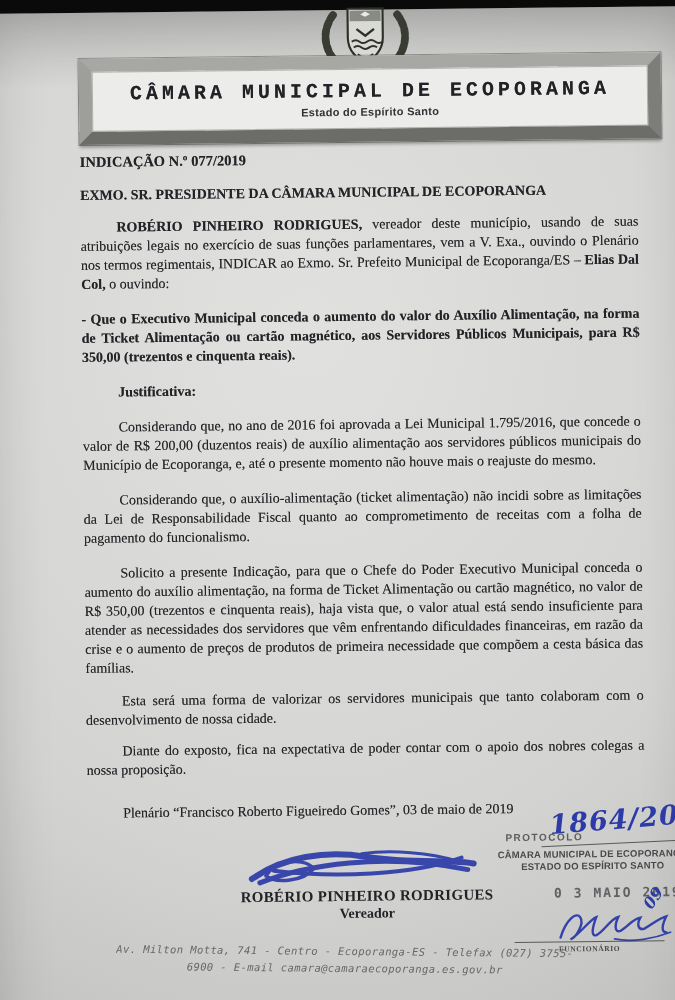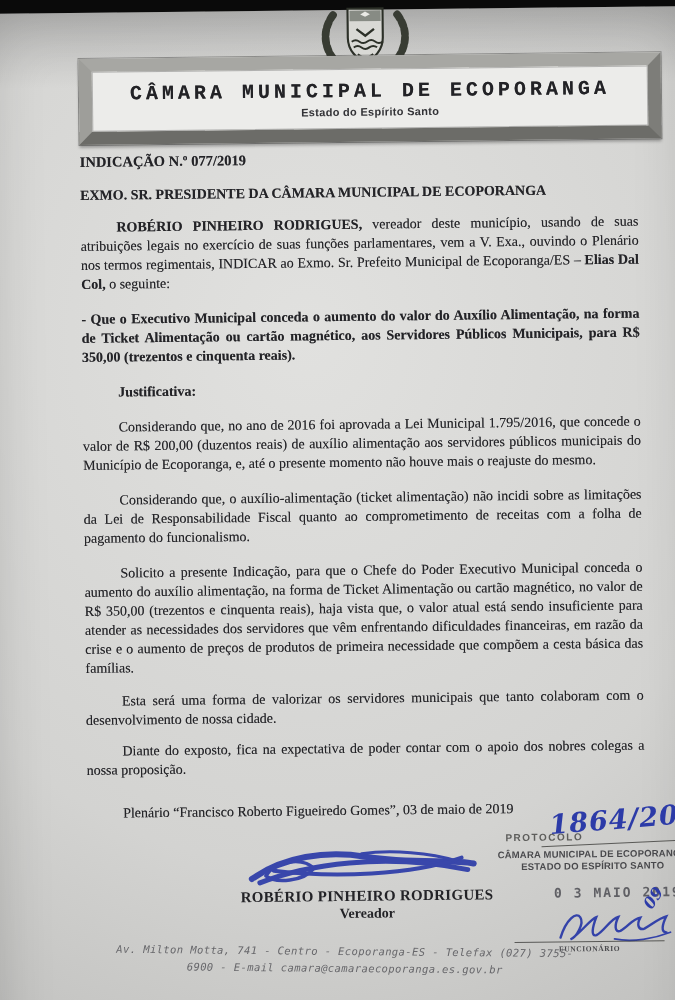--- a/index.html
+++ b/index.html
@@ -135,21 +135,21 @@
     <div class="plaque-inner">
       <div class="plaque-title">CÂMARA MUNICIPAL DE ECOPORANGA</div>
       <div class="plaque-subtitle">Estado do Espírito Santo</div>
     </div>
   </div>
 
   <div class="content">
     <div class="doc-number">INDICAÇÃO N.º 077/2019</div>
     <div class="addressee">EXMO. SR. PRESIDENTE DA CÂMARA MUNICIPAL DE ECOPORANGA</div>
 
-    <p class="body-par"><span class="bold">ROBÉRIO PINHEIRO RODRIGUES,</span><span> vereador deste município, usando de suas atribuições legais no exercício de suas funções parlamentares, vem a V. Exa., ouvindo o Plenário nos termos regimentais, INDICAR ao Exmo. Sr. Prefeito Municipal de Ecoporanga/ES – </span><span class="bold">Elias Dal Col,</span><span> o seguinte:</span></p>
+    <p class="body-par"><span class="bold">ROBÉRIO PINHEIRO RODRIGUES,</span><span> vereador deste município, usando de suas atribuições legais no exercício de suas funções parlamentares, vem a V. Exa., ouvindo o Plenário nos termos regimentais, INDICAR ao Exmo. Sr. Prefeito Municipal de Ecoporanga/ES – </span><span class="bold">Elias Dal Col,</span><span> o ouvindo:</span></p>
 
     <p class="body-par no-indent request">- Que o Executivo Municipal conceda o aumento do valor do Auxílio Alimentação, na forma de Ticket Alimentação ou cartão magnético, aos Servidores Públicos Municipais, para R$ 350,00 (trezentos e cinquenta reais).</p>
 
     <p class="body-par justification">Justificativa:</p>
 
     <p class="body-par gap-large">Considerando que, no ano de 2016 foi aprovada a Lei Municipal 1.795/2016, que concede o valor de R$ 200,00 (duzentos reais) de auxílio alimentação aos servidores públicos municipais do Município de Ecoporanga, e, até o presente momento não houve mais o reajuste do mesmo.</p>
     <p class="body-par" style="margin-bottom:16px;">Considerando que, o auxílio-alimentação (ticket alimentação) não incidi sobre as limitações da Lei de Responsabilidade Fiscal quanto ao comprometimento de receitas com a folha de pagamento do funcionalismo.</p>
     <p class="body-par" style="margin-bottom:14px;">Solicito a presente Indicação, para que o Chefe do Poder Executivo Municipal conceda o aumento do auxílio alimentação, na forma de Ticket Alimentação ou cartão magnético, no valor de R$ 350,00 (trezentos e cinquenta reais), haja vista que, o valor atual está sendo insuficiente para atender as necessidades dos servidores que vêm enfrentando dificuldades financeiras, em razão da crise e o aumento de preços de produtos de primeira necessidade que compõem a cesta básica das famílias.</p>
     <p class="body-par" style="margin-bottom:12px;">Esta será uma forma de valorizar os servidores municipais que tanto colaboram com o desenvolvimento de nossa cidade.</p>
     <p class="body-par" style="margin-bottom:24px;">Diante do exposto, fica na expectativa de poder contar com o apoio dos nobres colegas a nossa proposição.</p>

